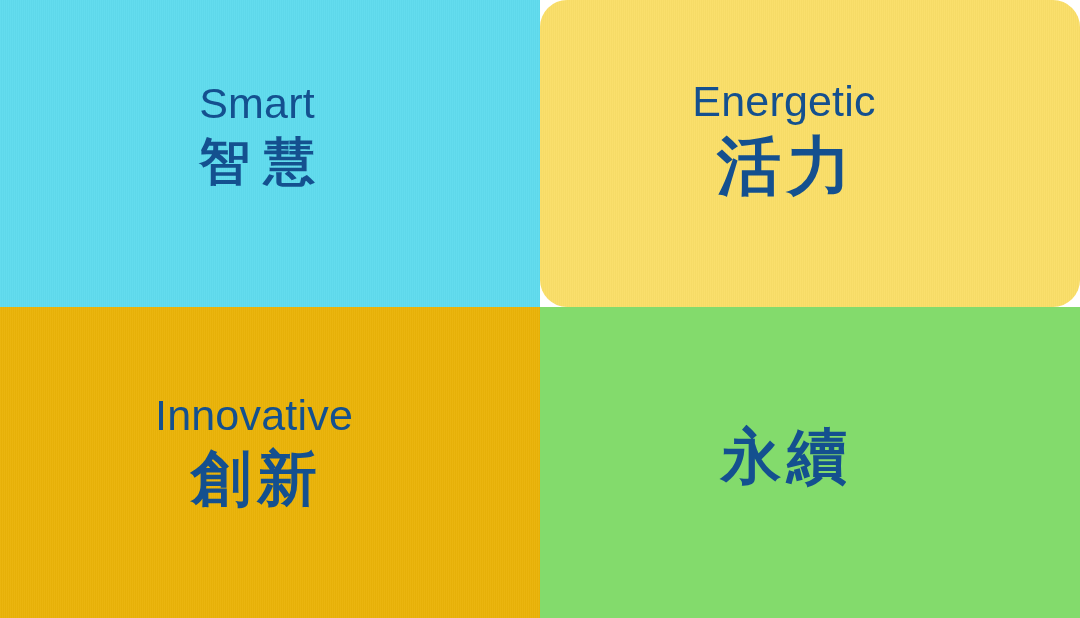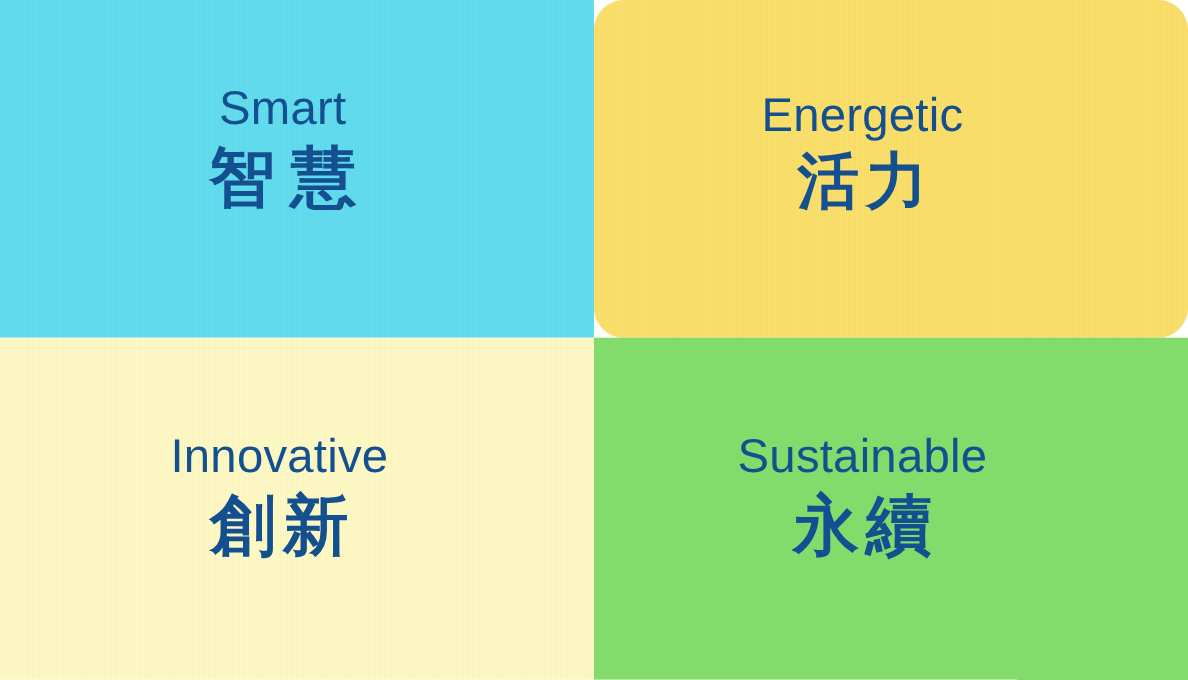--- a/index.html
+++ b/index.html
@@ -57,39 +57,39 @@
   }
 
   .label-en {
     font-size: 43px;
     font-weight: 400;
     letter-spacing: 0.2px;
     white-space: nowrap;
   }
 
   .label-zh {
-    font-size: 60px;
+    font-size: 51px;
     font-weight: 700;
     letter-spacing: 6px;
     margin-top: 11px;
     text-indent: 6px;
     white-space: nowrap;
     font-family: "DejaVu Sans", "Liberation Sans", sans-serif;
   }
 
   
   #q-smart       .labels { transform: translate(-13px, -19px); }
   #q-energetic   .labels { transform: translate(-26px, -15px); }
   #q-innovative  .labels { transform: translate(-16px, -12px); }
   #q-sustainable .labels { transform: translate(-26px, -12px); }
 
   #q-smart       .label-zh { letter-spacing: 14px; text-indent: 14px; }
   #q-innovative  .label-zh { font-size: 60px; }
   #q-sustainable .label-zh { font-size: 60px; }
-  #q-energetic   .label-zh { font-size: 56px; }
+  #q-energetic   .label-zh { font-size: 64px; }
 </style>
 </head>
 <body>
 
 <div id="poster">
 
   <div class="quadrant" id="q-smart" style="background-color: rgb(95, 219, 238); color: rgb(20, 80, 143);">
     <div class="texture"></div>
     <div class="labels">
       <div class="label-en">Smart</div>
@@ -98,29 +98,28 @@
   </div>
 
   <div class="quadrant" id="q-energetic" style="background-color: rgb(250, 222, 104); color: rgb(20, 80, 143); border-radius: 27px;">
     <div class="texture"></div>
     <div class="labels">
       <div class="label-en">Energetic</div>
       <div class="label-zh">活力</div>
     </div>
   </div>
 
-  <div class="quadrant" id="q-innovative" style="background-color: #fef9c3; color: rgb(20, 80, 143);">
+  <div class="quadrant" id="q-innovative" style="background-color: #eab308; color: rgb(20, 80, 143);">
     <div class="texture"></div>
     <div class="labels">
       <div class="label-en">Innovative</div>
       <div class="label-zh">創新</div>
     </div>
   </div>
 
   <div class="quadrant flat" id="q-sustainable" style="background-color: rgb(131, 219, 108); color: rgb(20, 80, 143);">
     <div class="texture"></div>
     <div class="labels">
-      <div class="label-en">Sustainable</div>
       <div class="label-zh">永續</div>
     </div>
   </div>
 
 </div>
 
 </body></html>

